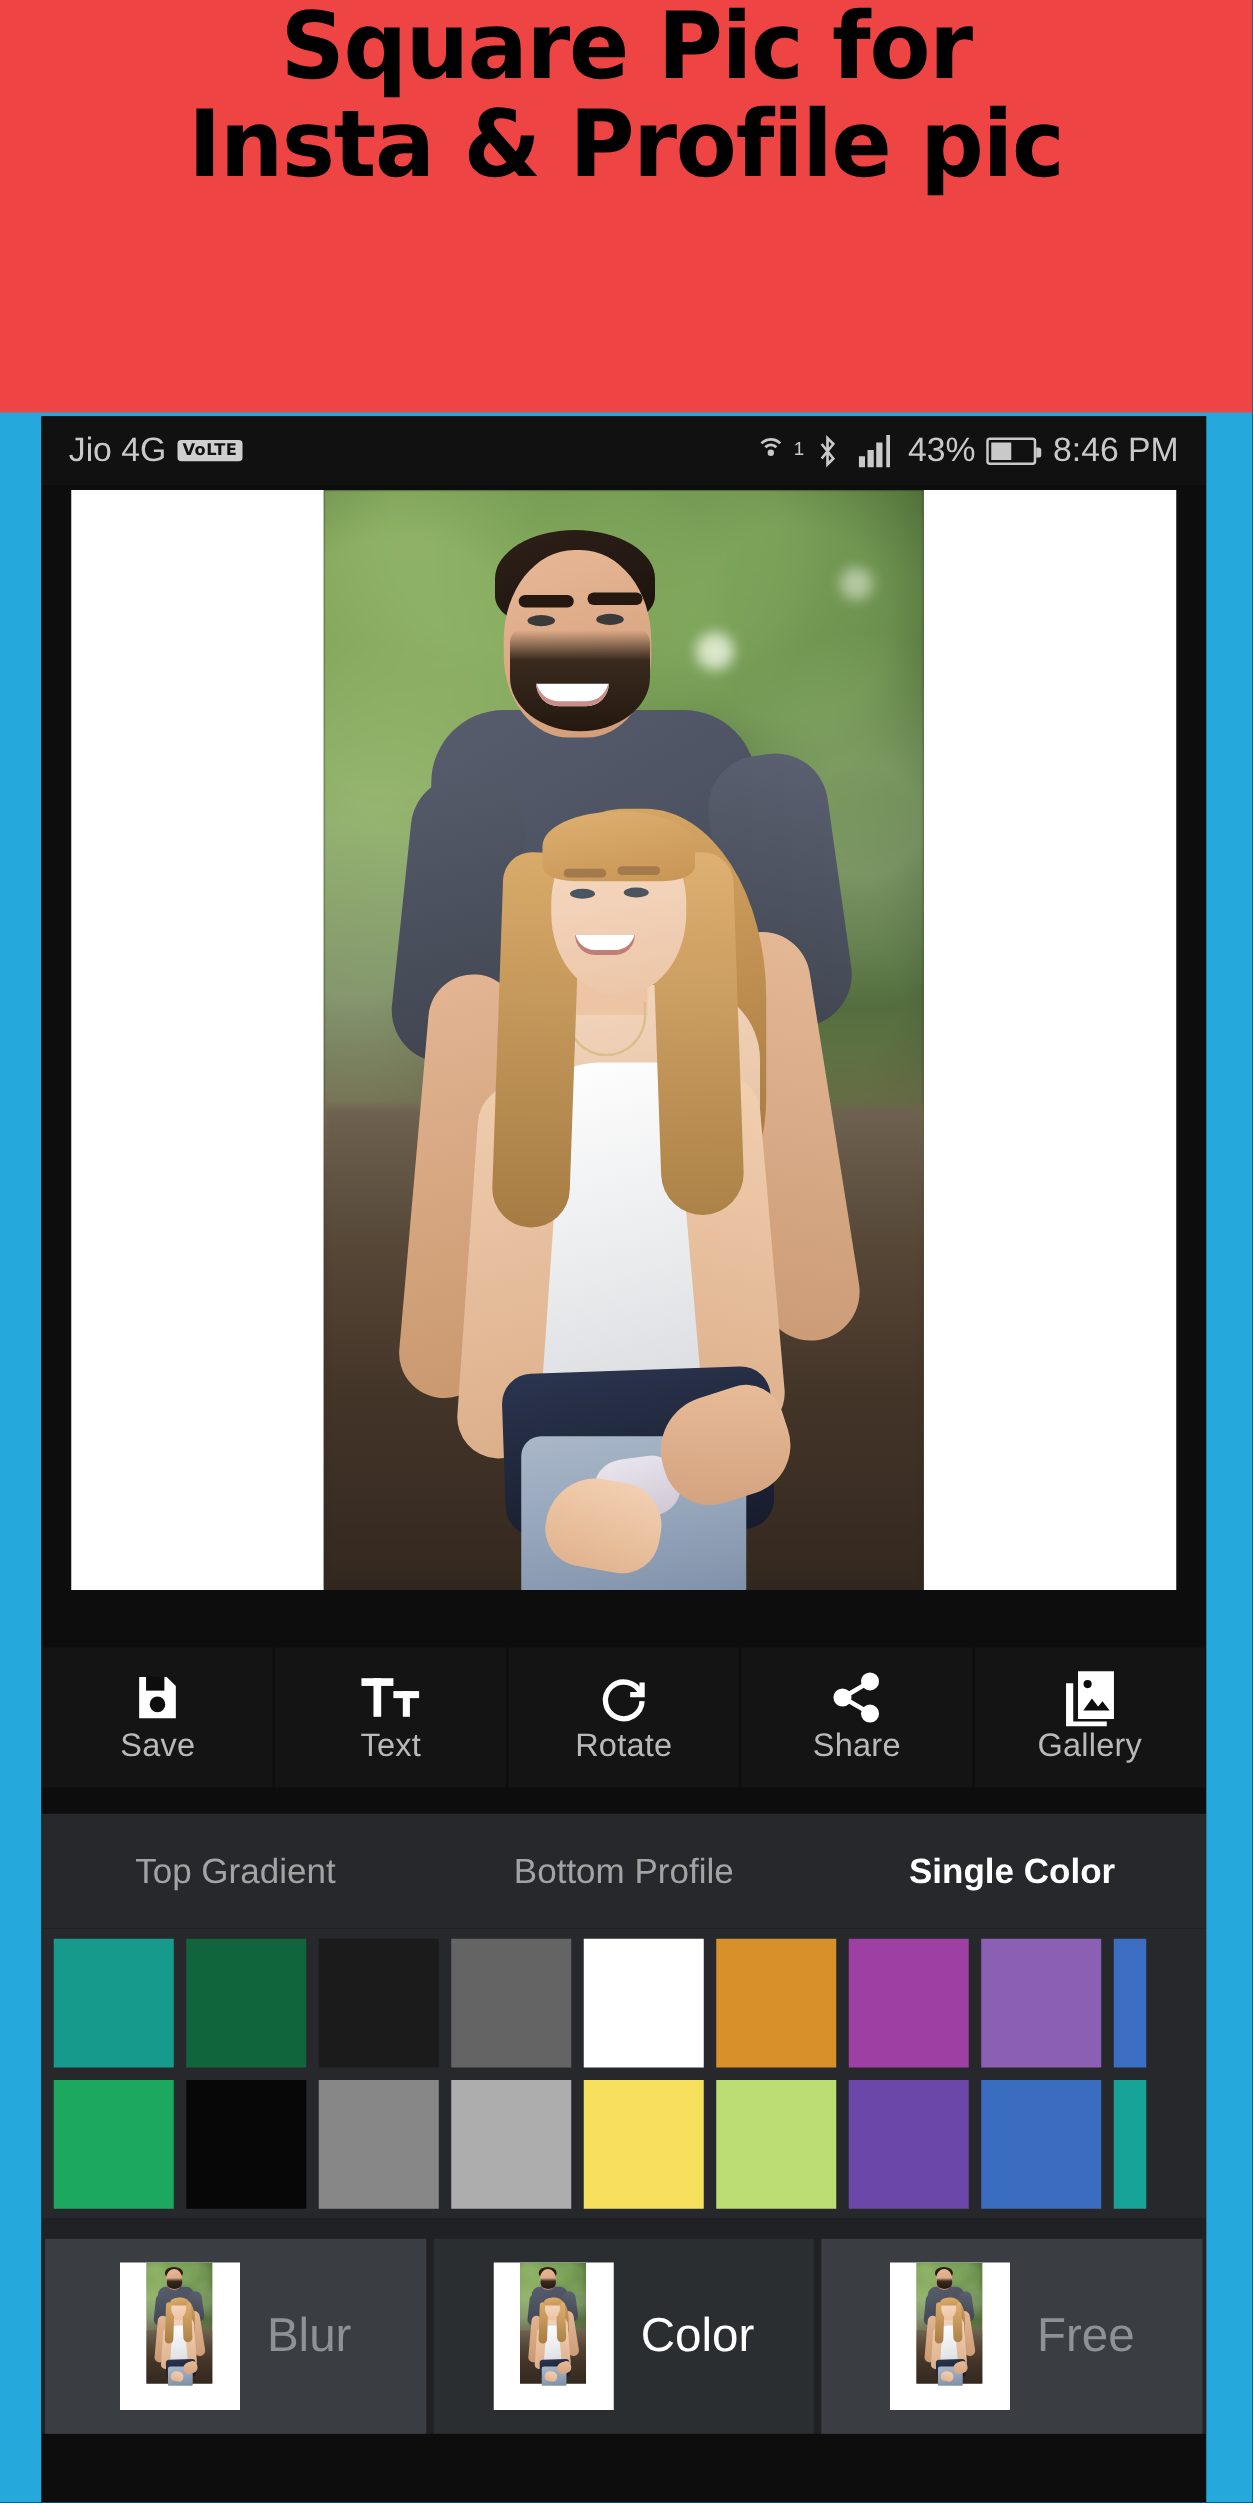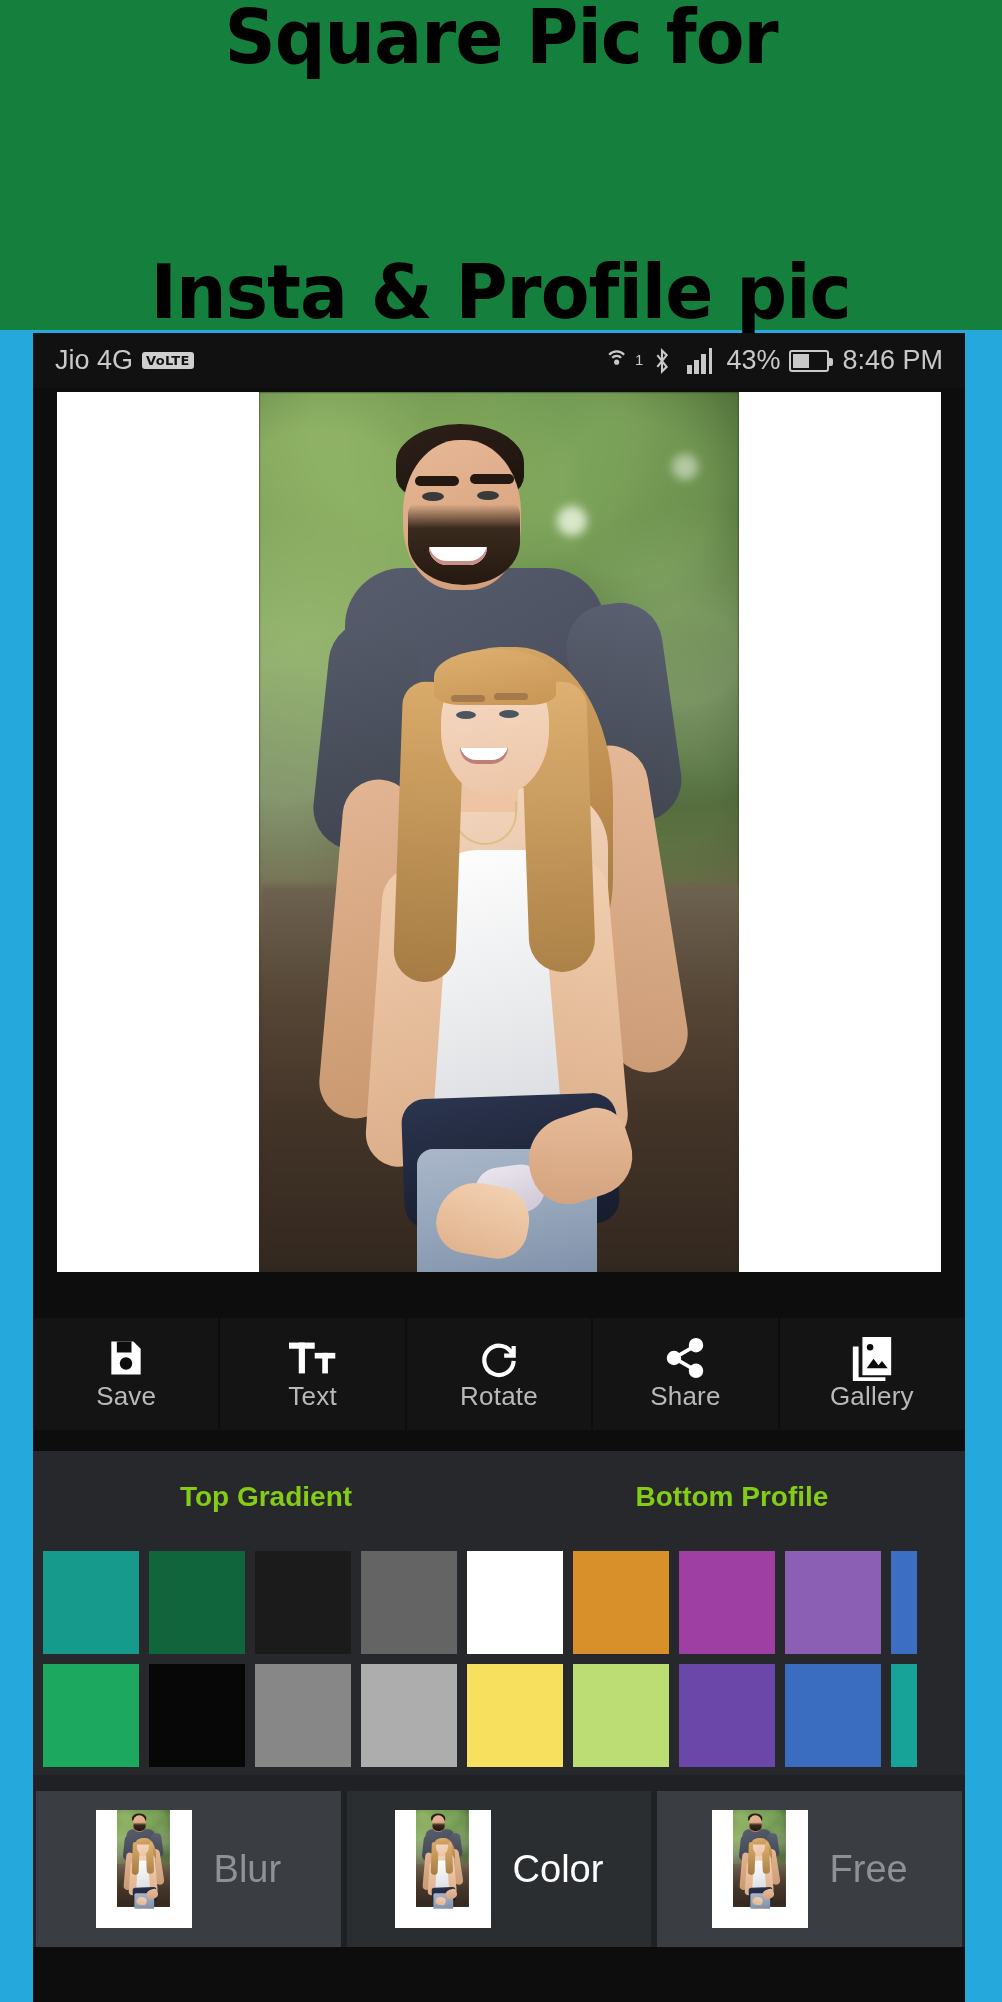--- a/index.html
+++ b/index.html
@@ -7,23 +7,23 @@
   body{
     font-family:"Liberation Sans", sans-serif;
     background:#25a8dc;
     overflow:hidden;
     position:relative;
   }
 
   
   #promo{
     position:absolute; left:0; top:0; width:1002px; height:330px;
-    background:#15803d;
+    background:#ef4444;
     display:flex; flex-direction:column;
-    align-items:center; justify-content:space-between;
+    align-items:center; justify-content:flex-start;
     gap:4px;
   }
   .promo-line{
     color:#000;
     font-size:74px;
     font-weight:700;
     letter-spacing:-1px;
     line-height:1.02;
     white-space:nowrap;
     font-family:"DejaVu Sans", sans-serif;
@@ -297,21 +297,21 @@
 
   
   #tabs{
     position:relative;
     height:92px; width:100%;
     background:#26282b;
     display:flex; align-items:center;
   }
   .tab{
     flex:1 1 0; text-align:center;
-    font-size:28px; color:#84cc16; cursor:pointer;font-weight:bold;
+    font-size:28px; color:#a3a3a3; cursor:pointer;
   }
   .tab.active{ color:#ffffff; font-weight:700; }
 
   
   #swatches{
     position:relative;
     width:100%; height:232px;
     background:#26282b;
     padding:8px 0 8px 10px;
     overflow:hidden;
@@ -506,20 +506,21 @@
         </svg>
       </span>
       <span class="tool-label">Gallery</span>
     </div>
 
   </div>
 
   <div id="tabs">
     <div class="tab">Top Gradient</div>
     <div class="tab">Bottom Profile</div>
+    <div class="tab active">Single Color</div>
   </div>
 
   <div id="swatches">
     <div class="sw-row" id="row1">
         <div class="sw" style="background: rgb(22, 154, 140);"></div>
         <div class="sw" style="background: rgb(17, 101, 60);"></div>
         <div class="sw" style="background: rgb(27, 27, 28);"></div>
         <div class="sw" style="background: rgb(100, 100, 100);"></div>
         <div class="sw" style="background: rgb(255, 255, 255);"></div>
         <div class="sw" style="background: rgb(216, 144, 42);"></div>

